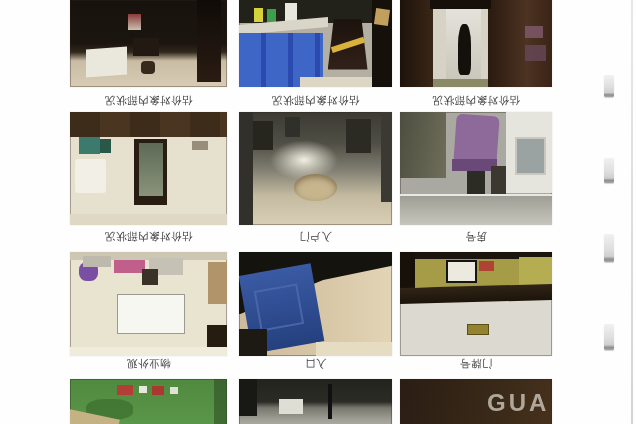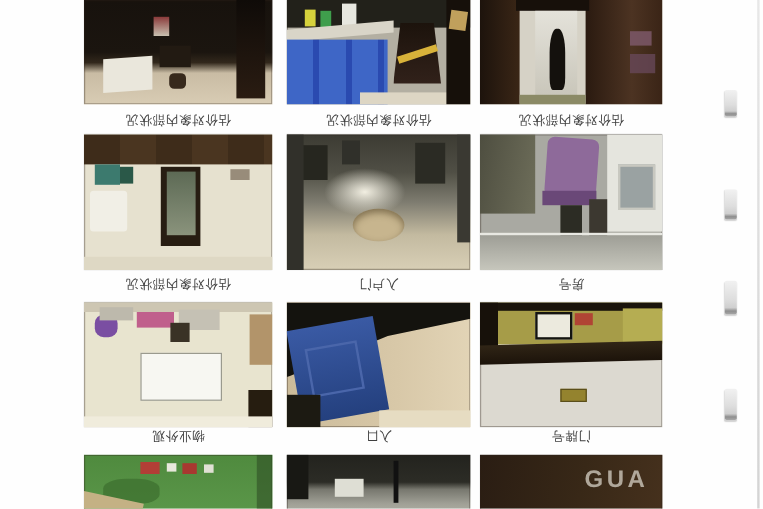--- a/index.html
+++ b/index.html
@@ -137,21 +137,21 @@
   .p-r4c2 { background:linear-gradient(180deg,#23231e 0%,#2c2c26 38%,#77776e 48%,#a0a096 68%,#c4c4b8 100%); }
   .p-r4c2 .s1 { left:26%; top:34%; width:16%; height:24%; background:#deded4; }
   .p-r4c2 .s2 { left:0; top:0; width:12%; height:62%; background:#181814; }
   .p-r4c2 .s3 { left:58%; top:8%; width:3%; height:58%; background:#111; }
 
   
   .p-r4c3 { background:linear-gradient(100deg,#2a1d13 0%,#382817 55%,#46311d 100%); }
 
   
   .gua { position:absolute; left:487px; top:389px; z-index:5;
-         font-family:"Liberation Sans",sans-serif; font-weight:bold; font-size:20px;
+         font-family:"Liberation Sans",sans-serif; font-weight:bold; font-size:24px;
          letter-spacing:3px; color:rgba(196,189,177,0.85); }
 
   
   .mark { position:absolute; left:604px; width:10px; border-radius:1.5px;
           background:linear-gradient(180deg,#f1f1f1 0%,#dedede 55%,#cfcfcf 80%,#8f8f8f 90%,#a8a8a8 100%);
           box-shadow:0 1px 1px rgba(0,0,0,0.18); }
   .mk1 { top:75px;  height:22px; }
   .mk2 { top:158px; height:25px; }
   .mk3 { top:234px; height:28px; }
   .mk4 { top:324px; height:26px; }

